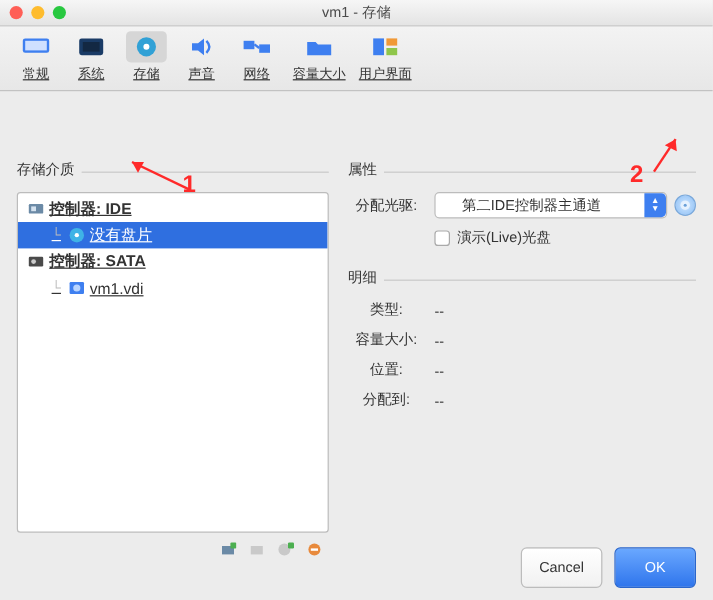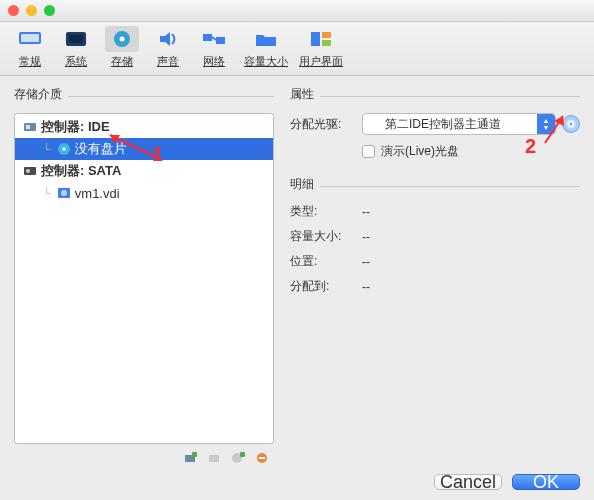--- a/index.html
+++ b/index.html
@@ -34,37 +34,37 @@
     border-bottom:1px solid #c2c2c2;
     text-decoration:underline;
   }
   .tbitem { width:44px; text-align:center; font-size:11px; color:#333; cursor:pointer;}
   .tbitem .ic { width:34px; height:26px; margin:0 auto 2px; display:flex; align-items:center; justify-content:center; border-radius:4px;}
   .tbitem.sel .ic { background:#d6d6d6; }
   .content { display:flex; padding:10px 14px 0 14px; gap:16px; height:390px;}
   .panel-left { flex:0 0 260px; display:flex; flex-direction:column;}
   .panel-right { flex:1; display:flex; flex-direction:column;}
   .fieldset-label { font-size:12px; color:#333; margin-bottom:4px;}
-  .label-line { display:flex; align-items:center; gap:6px; margin-bottom:6px;}
+  .label-line { display:flex; align-items:center; gap:6px; margin-bottom:6px;margin-top:47px;}
   .label-line .rule{flex:1;height:1px;background:#c9c9c9;}
   .tree {
     flex:1; background:#fff; border:1px solid #bcbcbc; border-radius:3px;
     overflow:auto; font-size:13px; padding-top:2px;
   }
-  .tree-row { display:flex; align-items:center; height:22px; padding:0 6px; gap:4px;}
+  .tree-row { display:flex; align-items:center; height:22px; padding:0 6px; gap:4px;text-decoration:underline;}
   .tree-row.lvl1 { padding-left:8px; font-weight:600;}
   .tree-row.lvl2 { padding-left:28px; font-weight:400;}
   .tree-row.sel { background:#2f6fe0; color:#fff; }
   .tree-row .branch { color:#bbb; margin-right:2px; font-size:11px;}
   .disk-ic {width:14px;height:14px;}
   .tree-tools { display:flex; justify-content:flex-end; gap:8px; padding:6px 4px 0;}
   .tree-tools span{width:16px;height:16px; display:inline-flex; align-items:center; justify-content:center; cursor:pointer;}
   .right-body { font-size:12px;}
   .row { display:flex; align-items:center; margin-bottom:8px;}
-  .row .lab { width:72px; text-align:left; padding-right:8px; color:#333;}
+  .row .lab { width:72px; text-align:center; padding-right:8px; color:#333;}
   .row .val { flex:1; color:#333;}
   .select {
     flex:1; height:22px; background:#fff; border:1px solid #bcbcbc; border-radius:4px;
     display:flex; align-items:center; padding:0 22px; font-size:12px; position:relative;
   }
   .sel-arrows {
     position:absolute; right:0; top:0; bottom:0; width:18px;
     background:#3e7ff0; border-radius:0 4px 4px 0;
     display:flex; flex-direction:column; align-items:center; justify-content:center;
     color:#fff; font-size:7px; line-height:7px;
@@ -72,39 +72,40 @@
   .disc-btn {
     width:18px;height:18px;border-radius:50%;background:radial-gradient(circle,#cfe6ff,#8bbef5);
     border:1px solid #7aa8da; margin-left:6px; cursor:pointer;
     display:flex;align-items:center;justify-content:center;
   }
   .checkbox { width:13px;height:13px;border:1px solid #aaa;border-radius:3px;background:#fff;margin-right:6px;}
   .footer {
     position:absolute; bottom:10px; right:14px; display:flex; gap:10px;
   }
   .btn {
-    min-width:68px; height:16px; border:1px solid #bcbcbc; border-radius:5px;
-    background:linear-gradient(#fff,#f1f1f1); font-size:18px;
+    min-width:68px; height:34px; border:1px solid #bcbcbc; border-radius:5px;
+    background:linear-gradient(#fff,#f1f1f1); font-size:12px;
     display:flex;align-items:center;justify-content:center;cursor:pointer;
   }
   .btn.primary { background:linear-gradient(#6aa8ff,#2f75ec); color:#fff; border-color:#2a66cc;}
   
   .annot { position:absolute; color:#ff2a2a; font-size:20px; font-weight:600; pointer-events:none;}
   .arrow { position:absolute; pointer-events:none;}
   svg{display:block;}
 </style>
 </head>
 <body>
 
 <div class="titlebar">
   <div class="traffic">
     <div class="tl red"></div>
     <div class="tl yellow"></div>
     <div class="tl green"></div>
   </div>
+  <div class="title">vm1 - 存储</div>
 </div>
 
 <div class="toolbar">
   <div class="tbitem">
     <div class="ic">
         <svg width="26" height="20">
           <rect x="2" y="3" width="22" height="12" rx="2" fill="#3e7ff0"></rect>
           <rect x="4" y="5" width="18" height="8" fill="#cfe0ff"></rect>
         </svg>
       </div>

